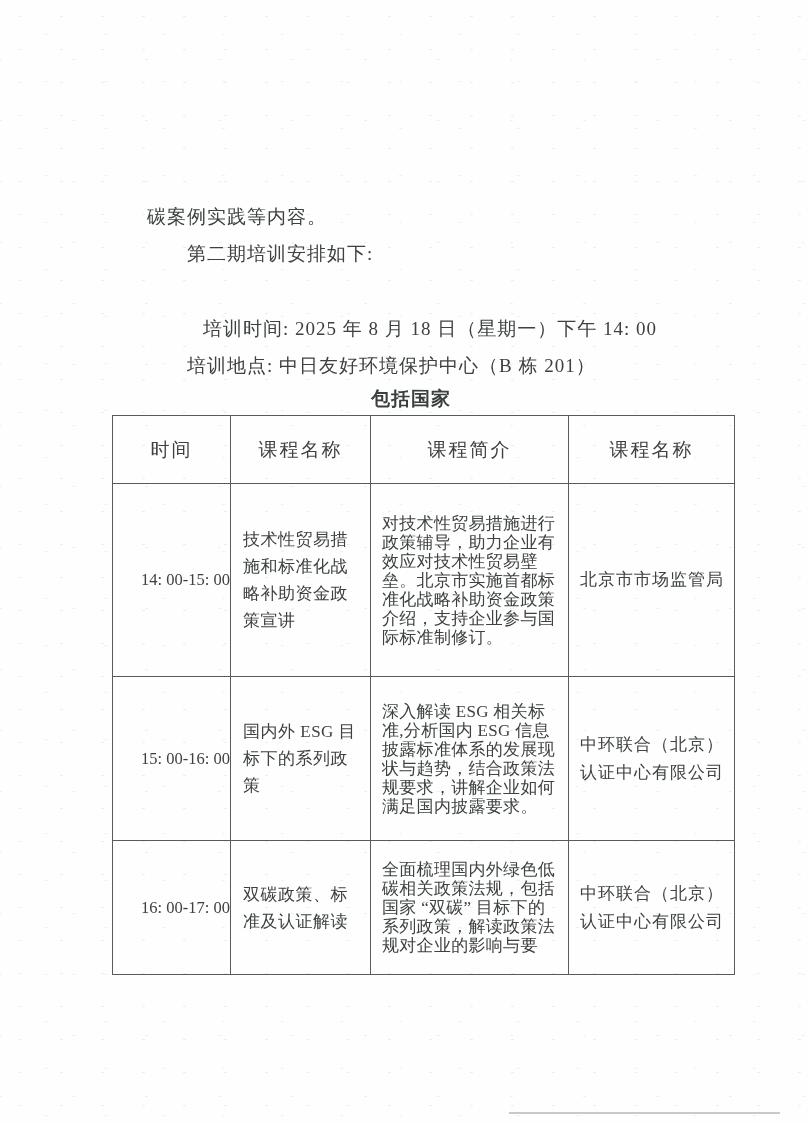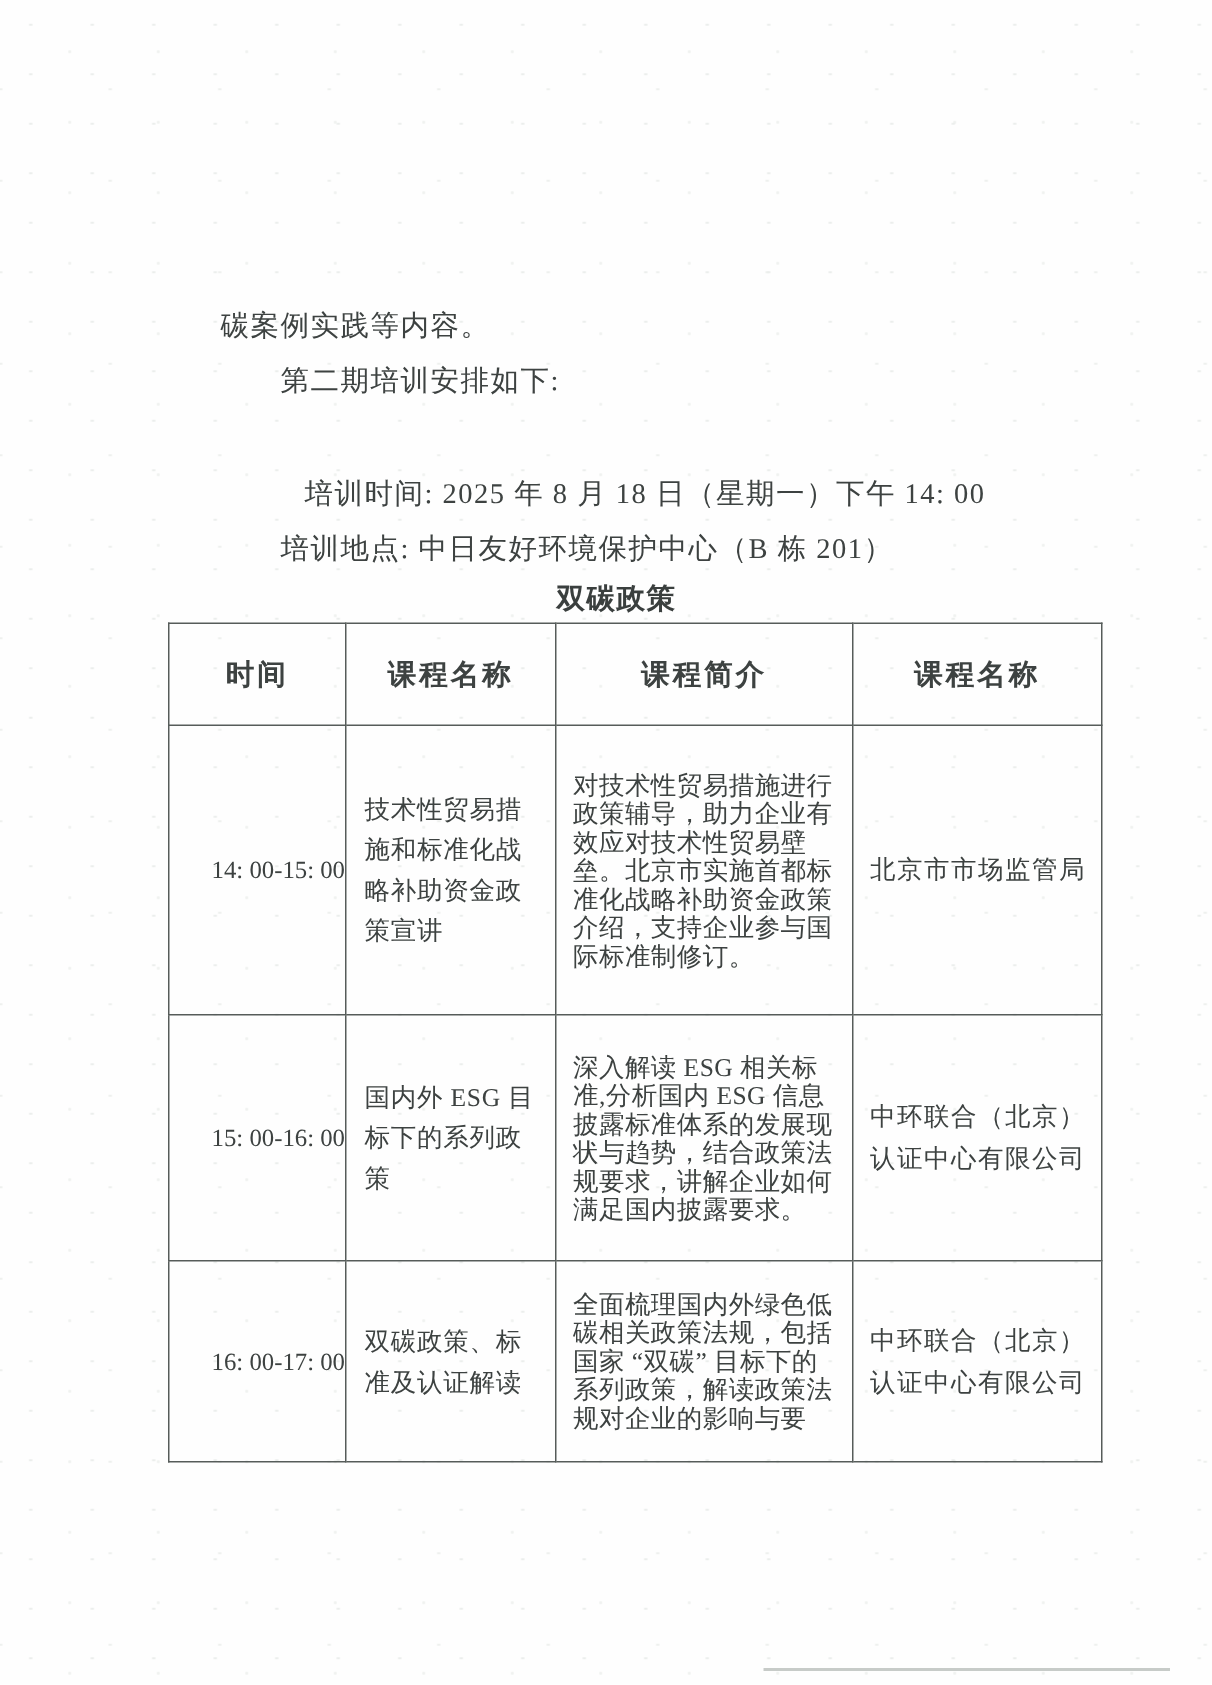--- a/index.html
+++ b/index.html
@@ -64,21 +64,21 @@
 
   table.schedule th,
   table.schedule td {
     border: 1.6px solid #565c5a;
     vertical-align: middle;
     color: #3d4241;
   }
   table.schedule thead tr { height: 68px; }
   table.schedule th {
     font-family: "Liberation Sans", "DejaVu Sans", sans-serif;
-    font-weight: 700;
+    font-weight: 400;
     font-size: 19px;
     letter-spacing: 2px;
     text-align: center;
   }
   tr.row-0 { height: 193px; }
   tr.row-1 { height: 164px; }
   tr.row-2 { height: 134px; }
 
   td.cell-time {
     text-align: right;
@@ -117,21 +117,21 @@
 </head>
 <body>
 
 <div class="page">
 
   <p class="body-line line-0">碳案例实践等内容。</p>
   <p class="body-line line-1">第二期培训安排如下:</p>
   <p class="body-line line-3">培训时间: 2025 年 8 月 18 日（星期一）下午 14: 00</p>
   <p class="body-line line-4">培训地点: 中日友好环境保护中心（B 栋 201）</p>
 
-  <h3 class="table-title">双碳政策</h3>
+  <h3 class="table-title">包括国家</h3>
 
   <table class="schedule">
     <colgroup>
       <col class="c-time">
         <col class="c-course">
         <col class="c-intro">
         <col class="c-unit">
     </colgroup>
     <thead>
       <tr>

